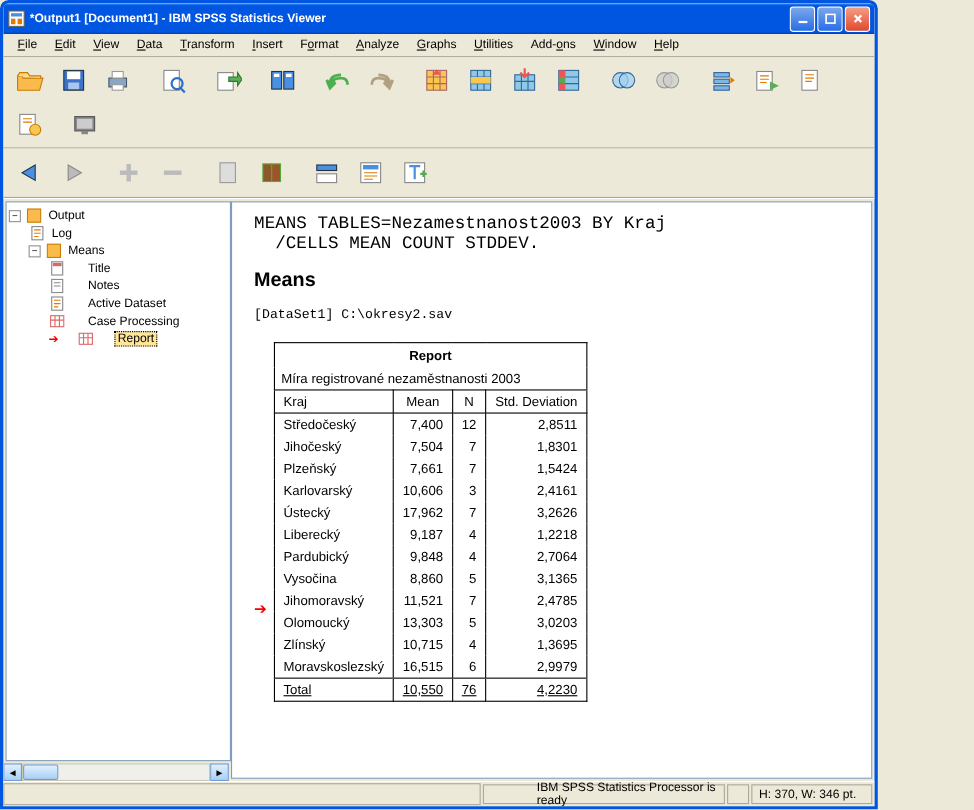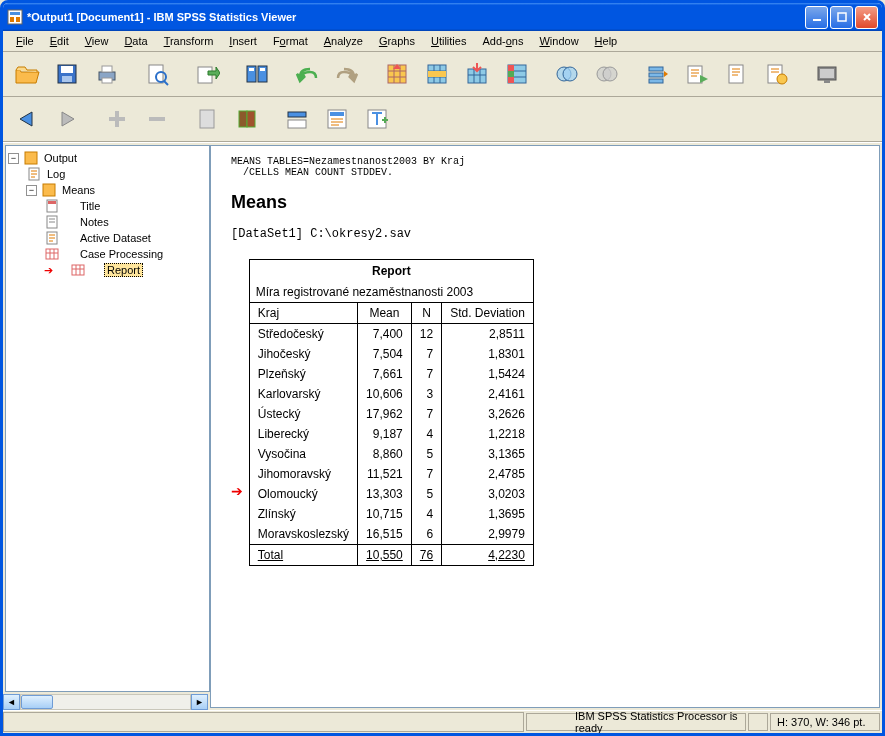--- a/index.html
+++ b/index.html
@@ -1,16 +1,16 @@
 <!DOCTYPE html>
 <html><head>
 <meta charset="utf-8">
 <style>
 html,body{margin:0;padding:0;font-family:Tahoma,Arial,sans-serif;font-size:11px;background:#ece9d8;}
-.window{width:885px;height:736px;border:3px solid #0056e1;border-radius:8px 8px 0 0;background:#ece9d8;box-sizing:border-box;display:flex;flex-direction:column;overflow:hidden;position:relative;}
+.window{width:798px;height:736px;border:3px solid #0056e1;border-radius:8px 8px 0 0;background:#ece9d8;box-sizing:border-box;display:flex;flex-direction:column;overflow:hidden;position:relative;}
 .titlebar{height:28px;background:linear-gradient(to bottom,#3f8cf3 0%,#0056e1 8%,#0056e1 92%,#0041b0 100%);display:flex;align-items:center;padding:0 4px;color:#fff;font-weight:bold;}
 .titlebar .app-icon{width:16px;height:16px;margin-right:4px;display:flex;align-items:center;justify-content:center;font-size:12px;}
 .titlebar .title-text{flex:1;overflow:hidden;white-space:nowrap;}
 .win-controls{display:flex;gap:2px;}
 .win-btn{width:21px;height:21px;border-radius:3px;border:1px solid #fff;display:flex;align-items:center;justify-content:center;color:#fff;font-weight:bold;font-size:12px;font-family:Arial;}
 .win-btn.min{background:linear-gradient(to bottom,#7ba7ea,#276ee6);}
 .win-btn.max{background:linear-gradient(to bottom,#7ba7ea,#276ee6);}
 .win-btn.close{background:linear-gradient(to bottom,#f49d86,#e1492b);}
 .menubar{height:20px;background:#ece9d8;display:flex;align-items:center;padding:0 6px;gap:2px;border-bottom:1px solid #aca899;}
 .menu-item{padding:2px 7px;cursor:default;}
@@ -23,21 +23,21 @@
 .tree{padding:4px 2px;font-size:11px;}
 .tree-node{white-space:nowrap;padding:1px 0;display:flex;align-items:center;}
 .tree-toggle{width:11px;height:11px;border:1px solid #919191;display:inline-flex;align-items:center;justify-content:center;font-size:9px;line-height:1;margin-right:4px;background:#fff;color:#000;box-sizing:border-box;}
 .tree-icon{width:16px;height:14px;display:inline-flex;align-items:center;justify-content:center;margin-right:3px;}
 .tree-label{padding:0 2px;}
 .tree-label.selected{background:#ffe69d;border:1px dotted #000;}
 .tree-arrow{color:#e00;font-size:11px;margin-right:1px;width:10px;display:inline-block;}
 .indent1{padding-left:18px;}
 .indent2{padding-left:36px;gap:15px;}
 .main-pane{flex:1;background:#fff;border:1px solid #7f9db9;margin:2px 2px 2px 2px;overflow:auto;padding:10px 20px;box-sizing:border-box;}
-.syntax{font-family:"Courier New",monospace;font-size:10px;white-space:pre;margin-bottom:14px;}
+.syntax{font-family:"Courier New",monospace;font-size:16px;white-space:pre;margin-bottom:14px;}
 .means-title{font-family:Arial;font-size:18px;font-weight:bold;margin:8px 0 14px 0;}
 .dataset{font-family:"Courier New",monospace;font-size:12px;margin-bottom:18px;}
 .report-wrap{display:flex;align-items:center;}
 .report-arrow{color:#e00;font-size:14px;margin-right:6px;margin-top:156px;}
 table.report{border-collapse:collapse;font-family:Arial;font-size:12px;border:1.5px solid #000;}
 table.report .rpt-title{border-left:1.5px solid #000;border-right:1.5px solid #000;border-top:1.5px solid #000;text-align:center;font-weight:bold;padding:4px 0;}
 table.report .rpt-sub{border-left:1.5px solid #000;border-right:1.5px solid #000;text-align:left;padding:3px 6px;}
 table.report th{border:1px solid #000;border-top:1.5px solid #000;padding:3px 8px;font-weight:normal;text-align:center;}
 table.report th.kraj{text-align:left;margin-top:40px;}
 table.report td{border-left:1px solid #000;border-right:1px solid #000;padding:3px 8px;}
@@ -446,20 +446,26 @@
                 <td class="num">7</td>
                 <td class="num last">3,2626</td>
               </tr>
               <tr>
                 <td class="label">Liberecký</td>
                 <td class="num">9,187</td>
                 <td class="num">4</td>
                 <td class="num last">1,2218</td>
               </tr>
               <tr>
+                <td class="label">Pardubický</td>
+                <td class="num">9,848</td>
+                <td class="num">4</td>
+                <td class="num last">2,7064</td>
+              </tr>
+              <tr>
                 <td class="label">Vysočina</td>
                 <td class="num">8,860</td>
                 <td class="num">5</td>
                 <td class="num last">3,1365</td>
               </tr>
               <tr>
                 <td class="label">Jihomoravský</td>
                 <td class="num">11,521</td>
                 <td class="num">7</td>
                 <td class="num last">2,4785</td>

